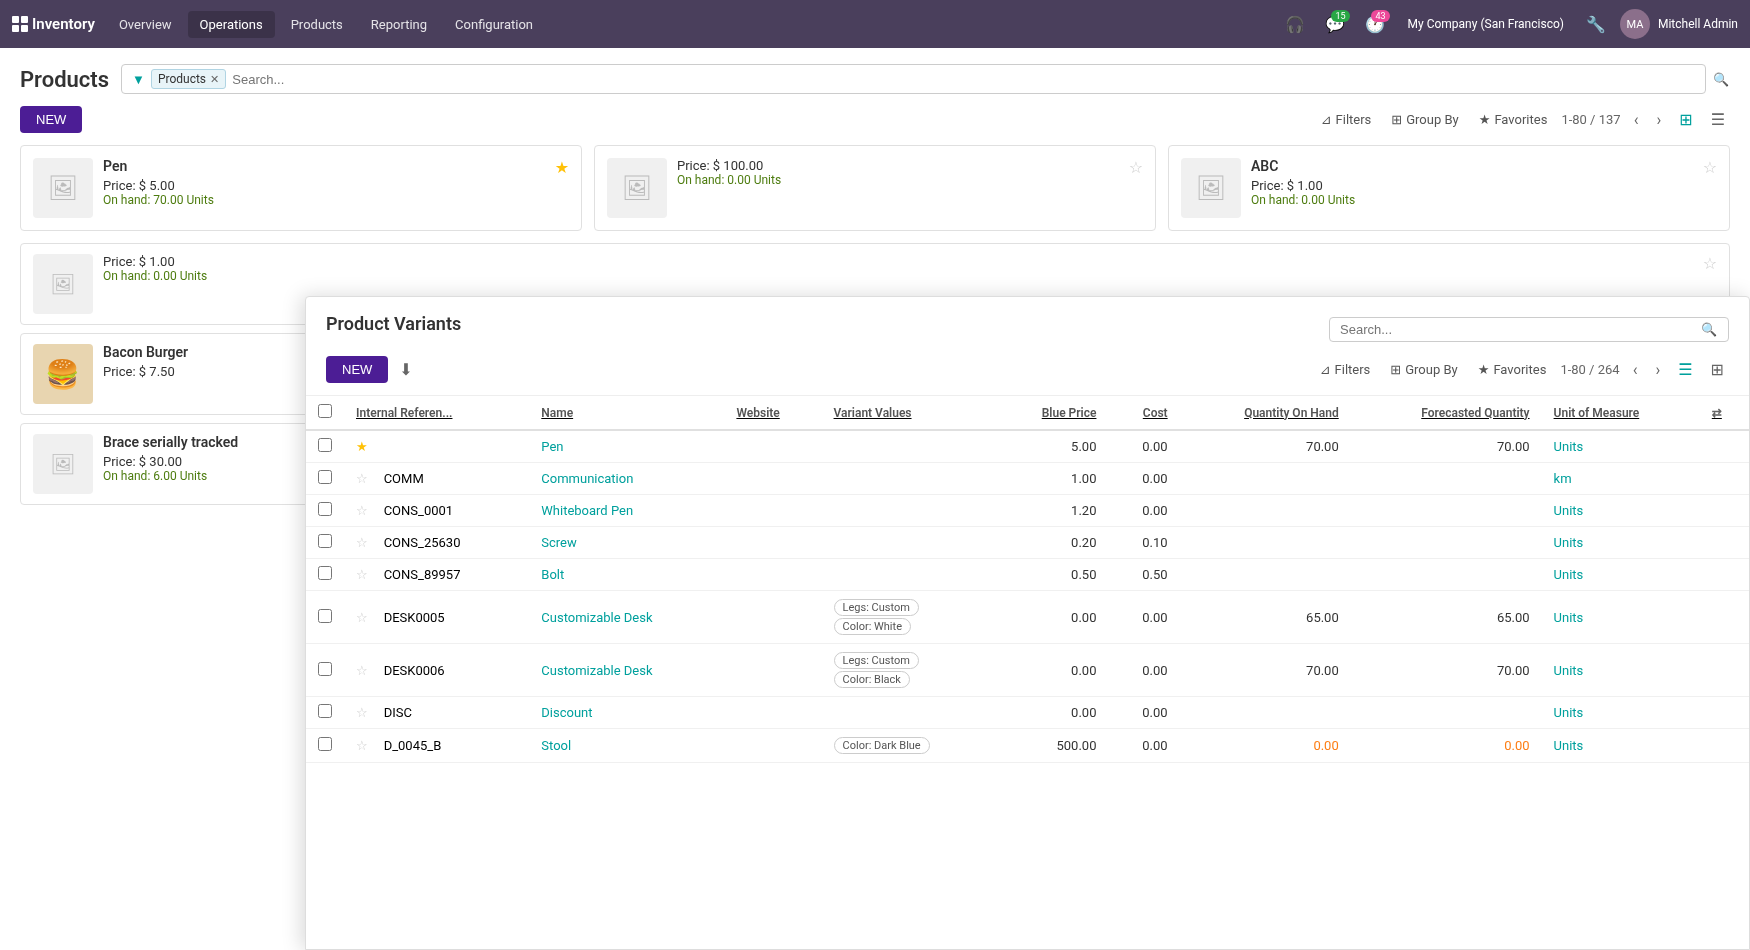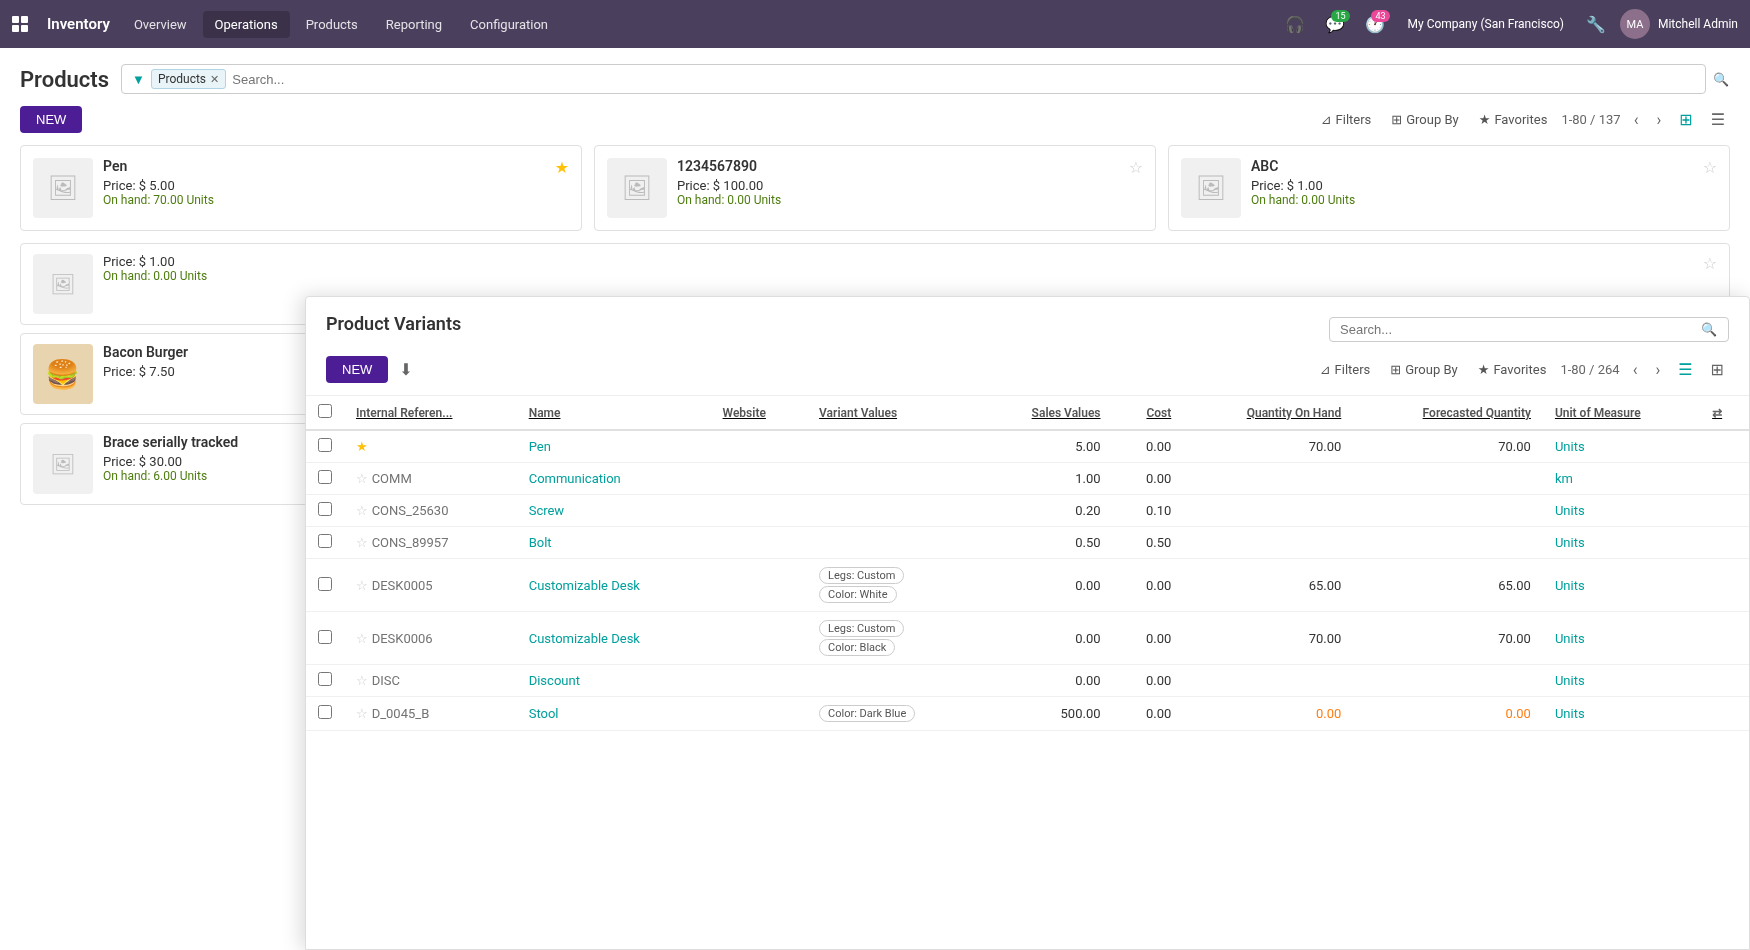--- a/index.html
+++ b/index.html
@@ -8,21 +8,21 @@
     
     .top-nav {
       background: #4a3f5c;
       display: flex;
       align-items: center;
       height: 48px;
       padding: 0 12px;
       gap: 4px;
     }
     .nav-logo {
-      display: flex; align-items: center; gap: 19px;
+      display: flex; align-items: center; gap: 4px;
       color: white; font-weight: 600; font-size: 15px; margin-right: 8px;
     }
     .nav-logo .grid-icon { display: grid; grid-template-columns: 1fr 1fr; gap: 2px; width: 16px; }
     .nav-logo .grid-icon span { background: white; width: 7px; height: 7px; border-radius: 1px; display: block; }
     .nav-item {
       color: rgba(255,255,255,0.85); padding: 6px 12px; border-radius: 4px;
       cursor: pointer; font-size: 13px; white-space: nowrap;
     }
     .nav-item.active { background: rgba(0,0,0,0.2); color: white; }
     .nav-spacer { flex: 1; }
@@ -134,21 +134,21 @@
     
     .variants-table-wrap { flex: 1; overflow-y: auto; }
     table { width: 100%; border-collapse: collapse; }
     thead tr { border-bottom: 2px solid #e0e0e0; text-decoration: underline; }
     th {
       text-align: left; padding: 8px 12px;
       color: #555; font-weight: 600; font-size: 12px;
       white-space: nowrap; cursor: pointer;
     }
     td { padding: 7px 12px; border-bottom: 1px solid #f0f0f0; font-size: 13px; }
-    .td-ref { color: #737373; }
+    .td-ref { color: #000000; margin-left: 12px; }
     .td-name-link { color: #00a09d; cursor: pointer; }
     .td-price { text-align: right; color: #333; }
     .td-qty { text-align: right; color: #333; }
     .td-qty.orange { color: #fd7e14; }
     .td-uom { color: #00a09d; cursor: pointer; }
     .variant-tag {
       display: inline-block; border: 1px solid #ccc; border-radius: 10px;
       padding: 1px 8px; font-size: 11px; color: #555; margin: 1px 0;
     }
     .checkbox-cell { width: 30px; }
@@ -261,21 +261,20 @@
           <div class="product-price">Price: $ 5.00</div>
           <div class="product-onhand">On hand: 70.00 Units</div>
         </div>
         <span class="card-star">★</span>
       </div>
       <div class="product-card">
         <div class="product-thumb">
           <span style="color:#bbb; font-size:24px;">🖼</span>
         </div>
         <div class="product-info">
-          <div class="product-name">1234567890</div>
           <div class="product-price">Price: $ 100.00</div>
           <div class="product-onhand">On hand: 0.00 Units</div>
         </div>
         <span class="card-star empty">☆</span>
       </div>
       <div class="product-card">
         <div class="product-thumb">
           <span style="color:#bbb; font-size:24px;">🖼</span>
         </div>
         <div class="product-info">
@@ -360,21 +359,21 @@
       <table>
         <thead>
           <tr>
             <th class="checkbox-cell">
               <input type="checkbox" class="header-checkbox" style="">
             </th>
             <th>Internal Referen...</th>
             <th>Name</th>
             <th>Website</th>
             <th>Variant Values</th>
-            <th style="text-align:right;">Sales Values</th>
+            <th style="text-align:right;">Blue Price</th>
             <th style="text-align:right;">Cost</th>
             <th style="text-align:right;">Quantity On Hand</th>
             <th style="text-align:right;">Forecasted Quantity</th>
             <th>Unit of Measure</th>
             <th class="col-settings">⇄</th>
           </tr>
         </thead>
         <tbody id="variants-tbody">
         <tr>
               <td class="checkbox-cell"><input type="checkbox" class="row-checkbox" style=""></td>
@@ -397,20 +396,33 @@
               <td></td>
               <td class="td-price">1.00</td>
               <td class="td-price">0.00</td>
               <td class="td-qty"></td>
               <td class="td-qty"></td>
               <td class="td-uom">km</td>
               <td></td>
             </tr>
             <tr>
               <td class="checkbox-cell"><input type="checkbox" class="row-checkbox" style=""></td>
+              <td><span style="cursor: pointer; margin-right: 4px; color: rgb(204, 204, 204);">☆</span><span class="td-ref">CONS_0001</span></td>
+              <td class="td-name-link">Whiteboard Pen</td>
+              <td></td>
+              <td></td>
+              <td class="td-price">1.20</td>
+              <td class="td-price">0.00</td>
+              <td class="td-qty"></td>
+              <td class="td-qty"></td>
+              <td class="td-uom">Units</td>
+              <td></td>
+            </tr>
+            <tr>
+              <td class="checkbox-cell"><input type="checkbox" class="row-checkbox" style=""></td>
               <td><span style="cursor: pointer; margin-right: 4px; color: rgb(204, 204, 204);">☆</span><span class="td-ref">CONS_25630</span></td>
               <td class="td-name-link">Screw</td>
               <td></td>
               <td></td>
               <td class="td-price">0.20</td>
               <td class="td-price">0.10</td>
               <td class="td-qty"></td>
               <td class="td-qty"></td>
               <td class="td-uom">Units</td>
               <td></td>

